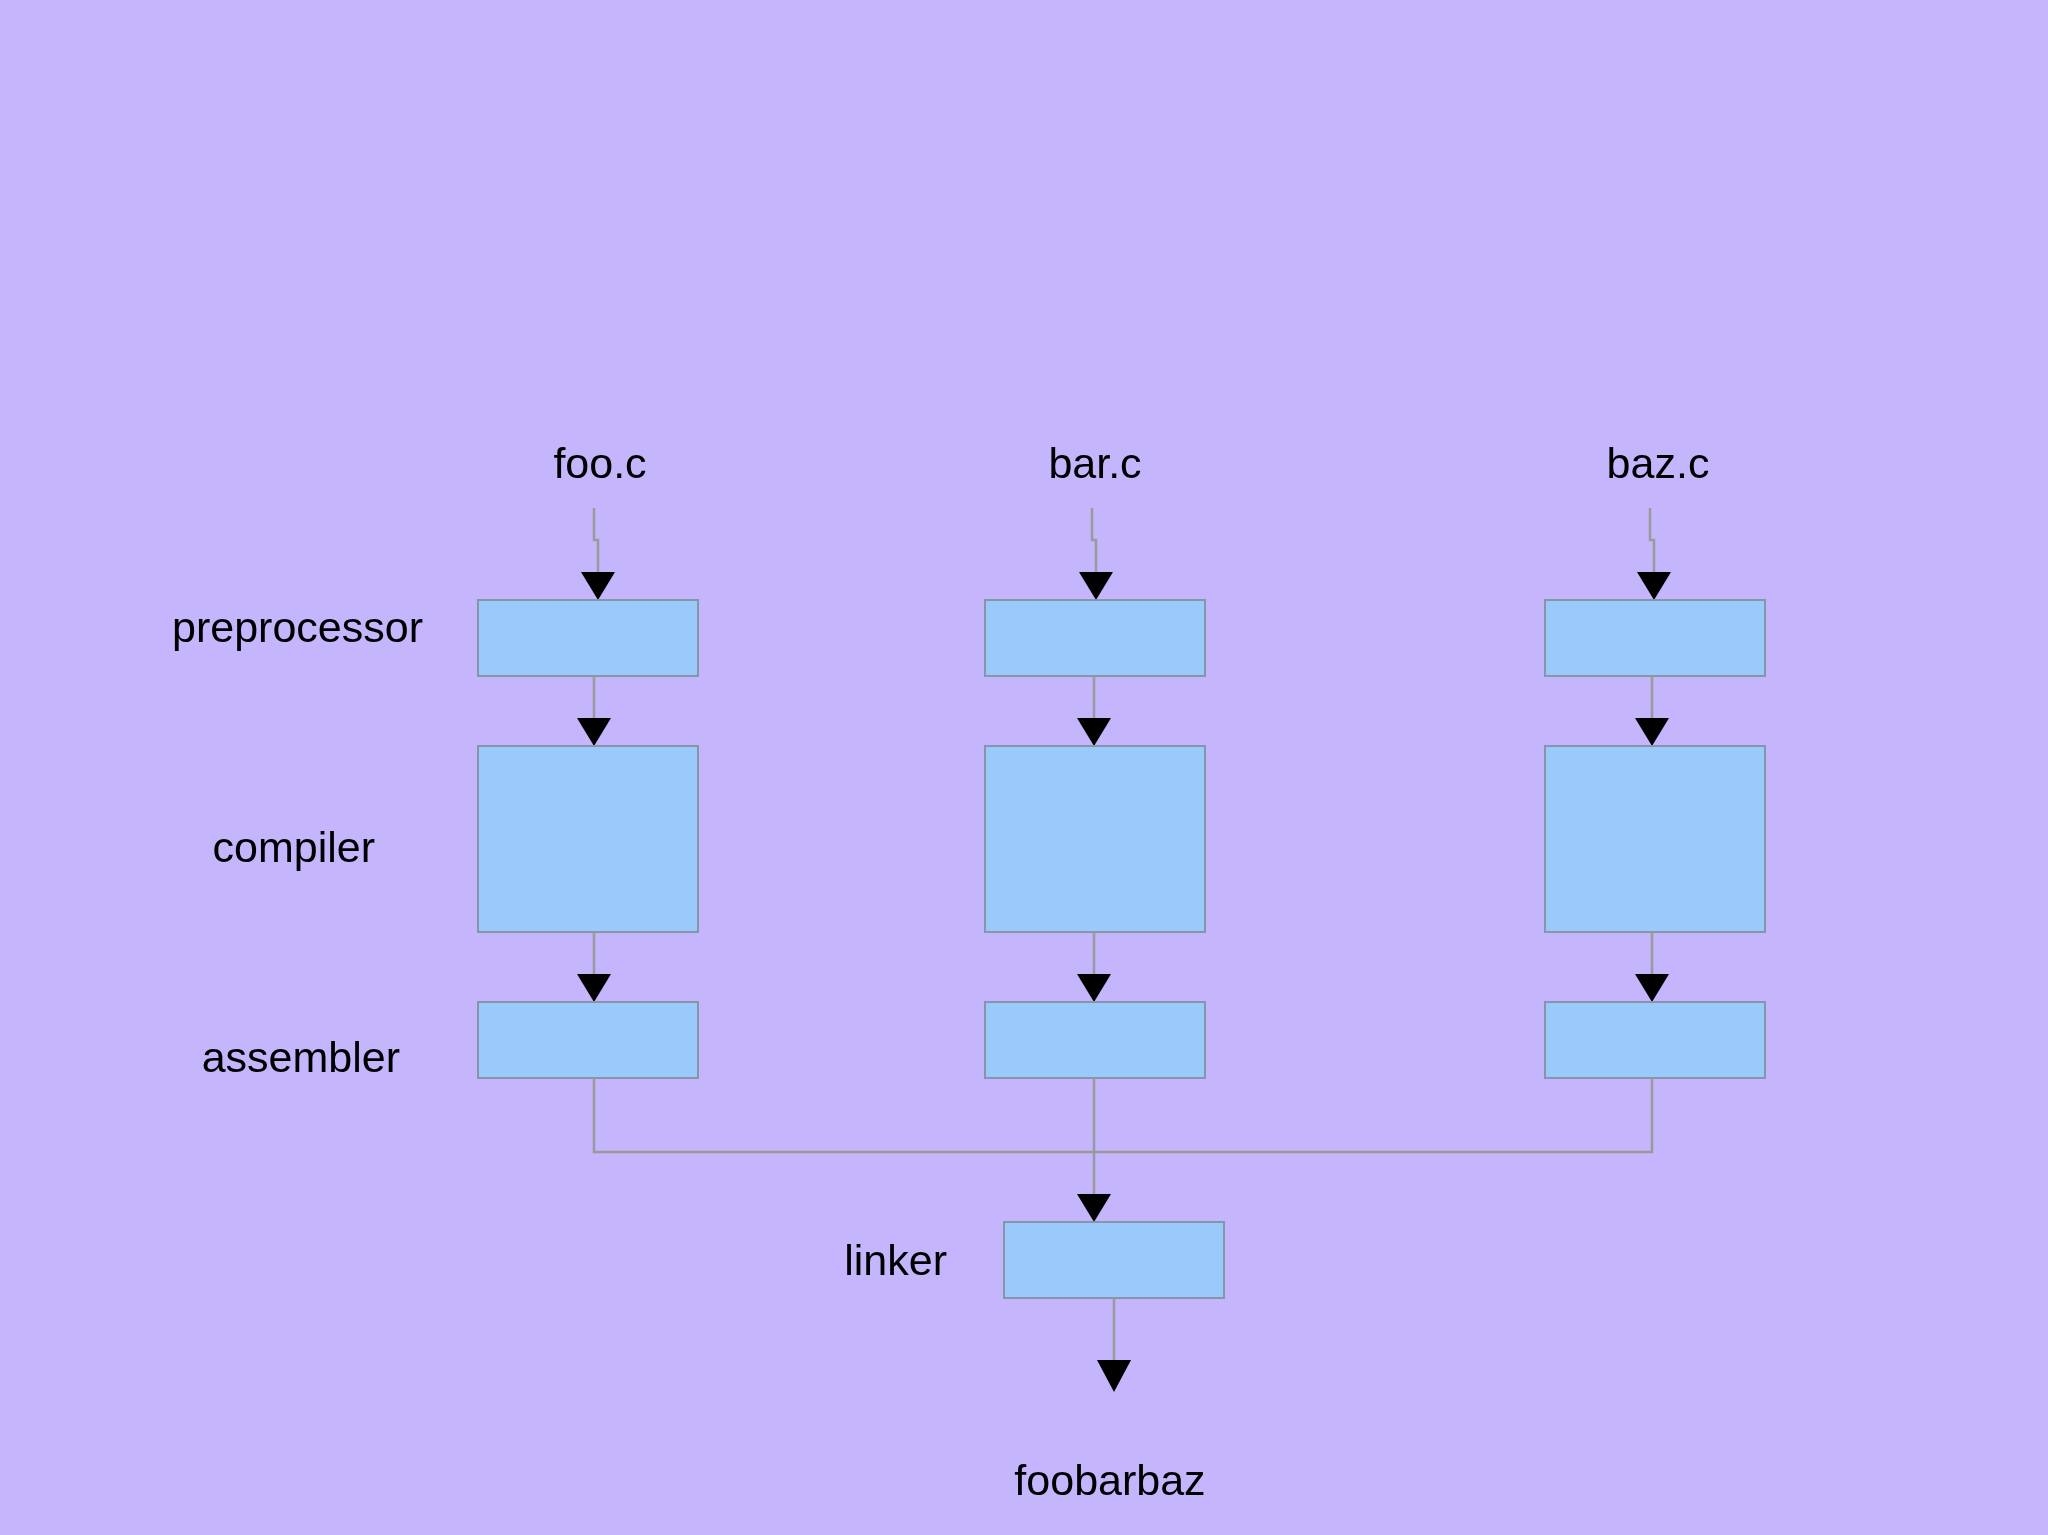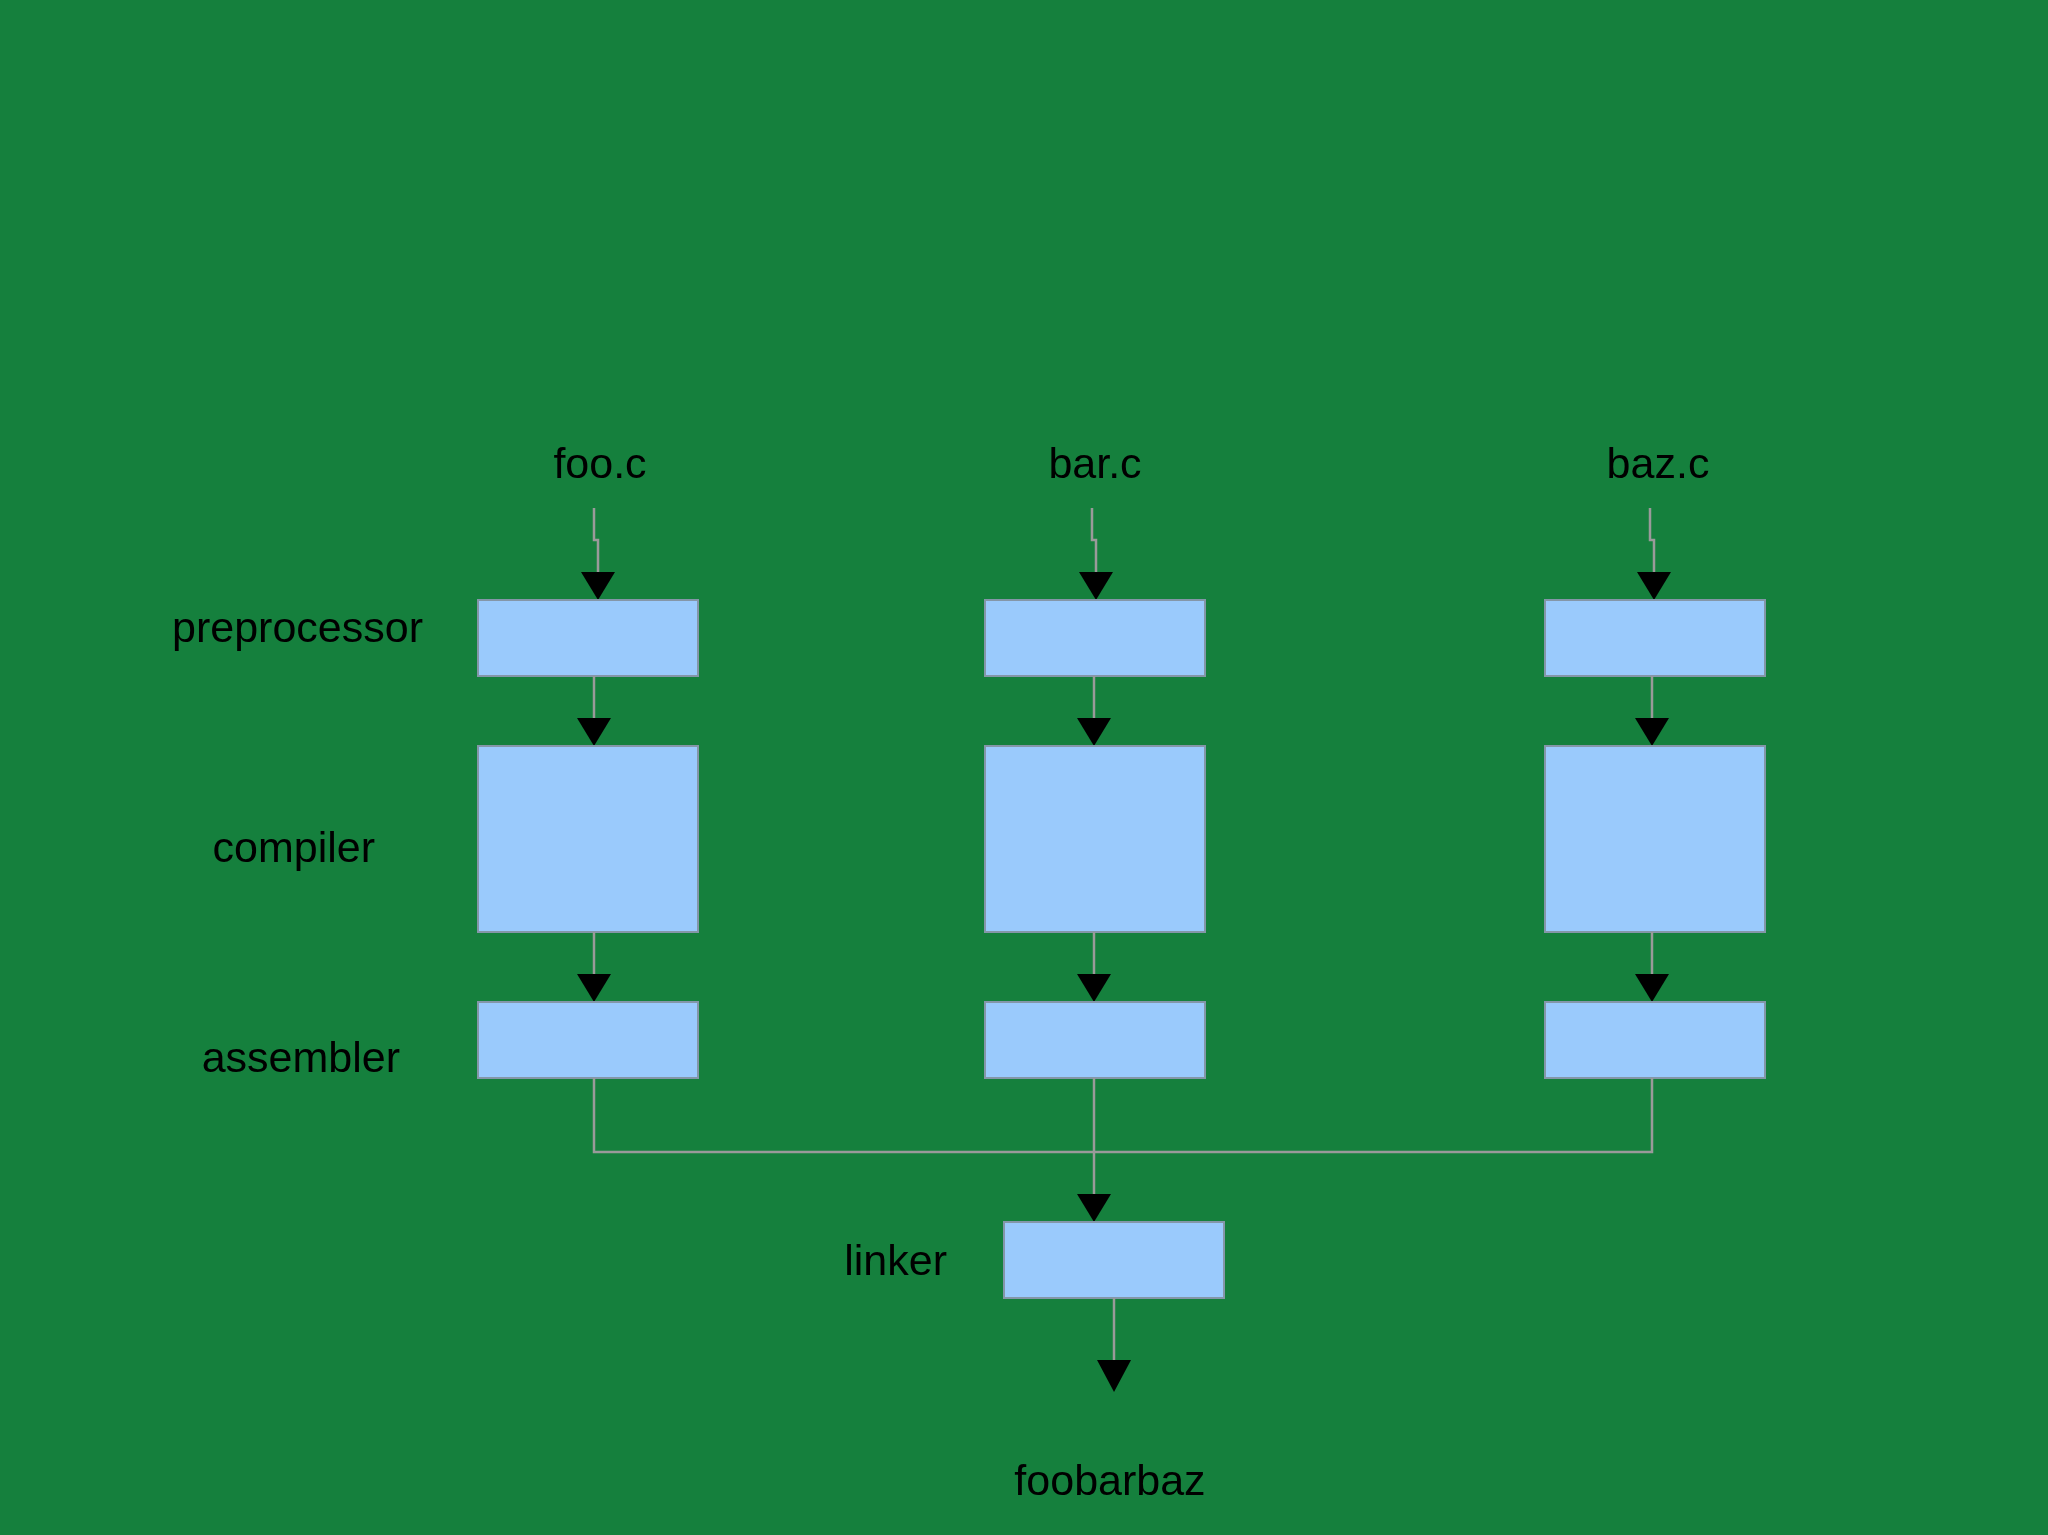--- a/index.html
+++ b/index.html
@@ -8,21 +8,21 @@
     background: #ffffff;
   }
   body {
     font-family: "Liberation Sans", sans-serif;
     -webkit-font-smoothing: antialiased;
   }
   #canvas {
     position: relative;
     width: 2048px;
     height: 1535px;
-    background: #15803d;
+    background: #c4b5fd;
     overflow: hidden;
   }
   svg.diagram {
     position: absolute;
     left: 0;
     top: 0;
     width: 2048px;
     height: 1535px;
     display: block;
   }

